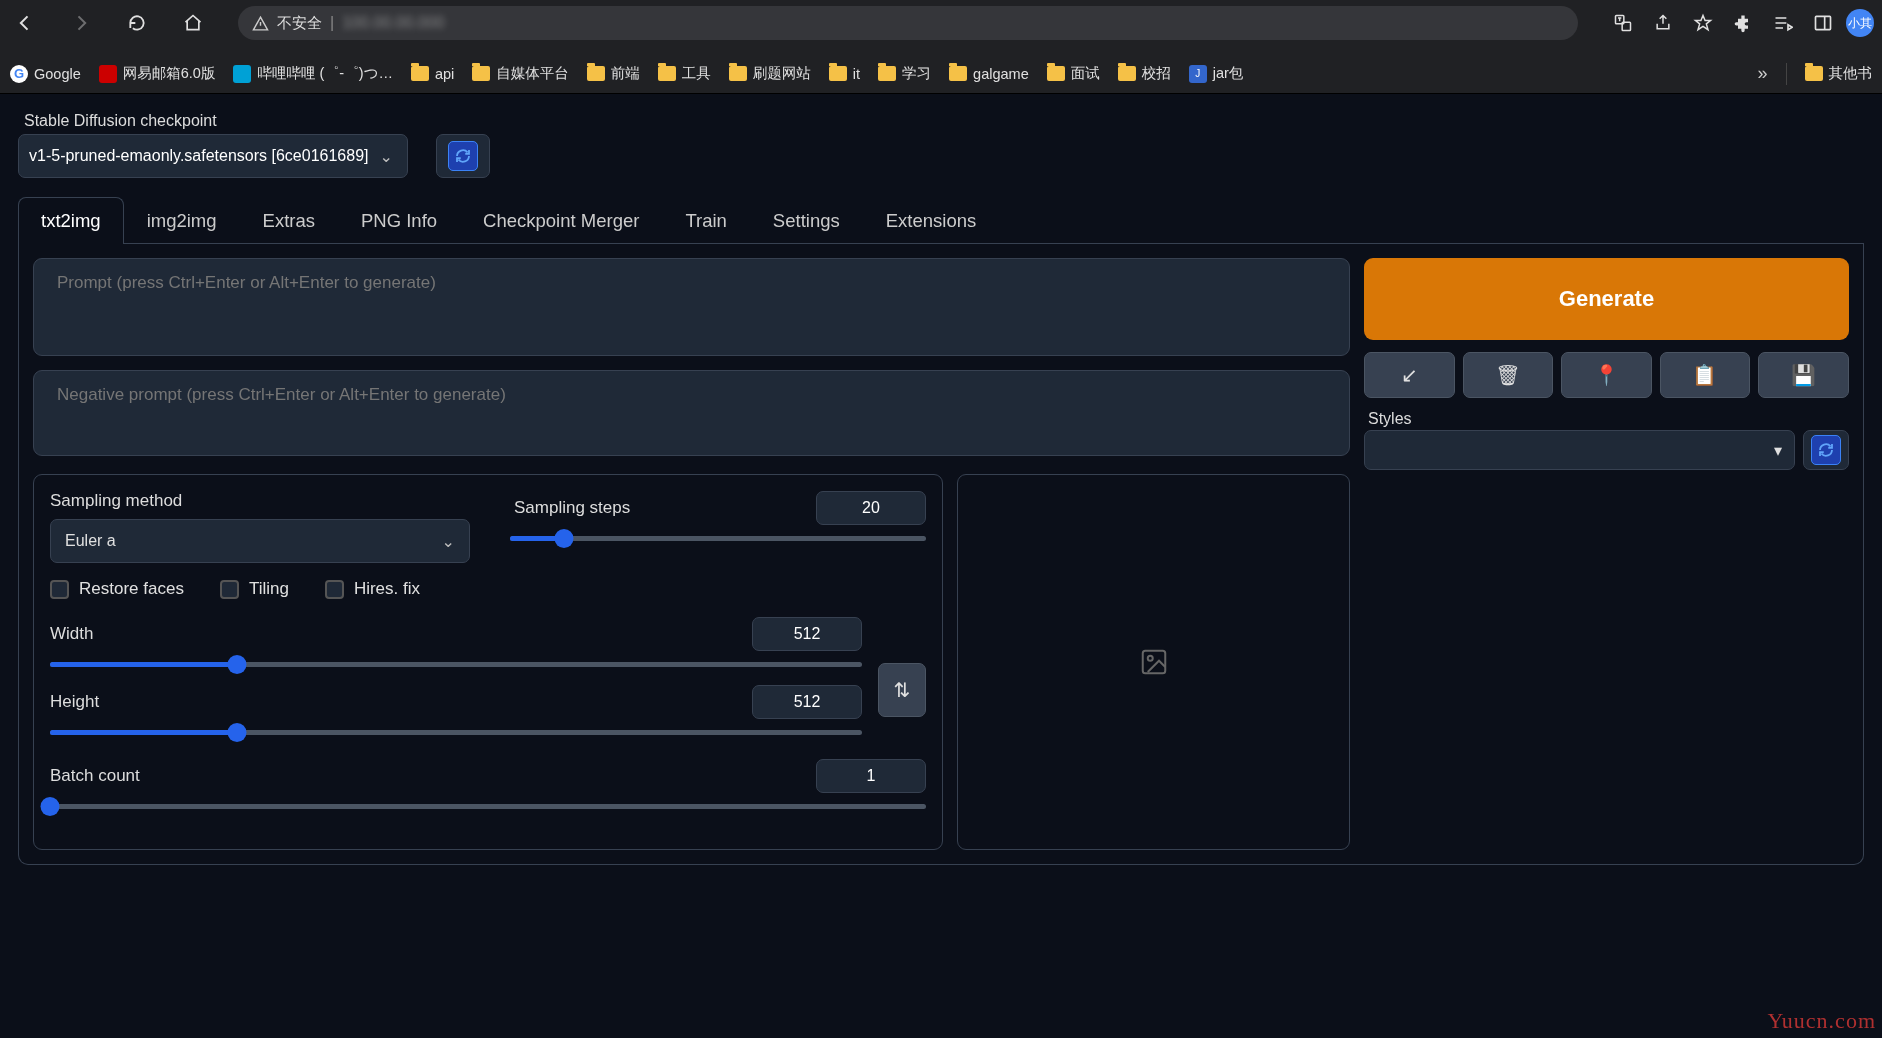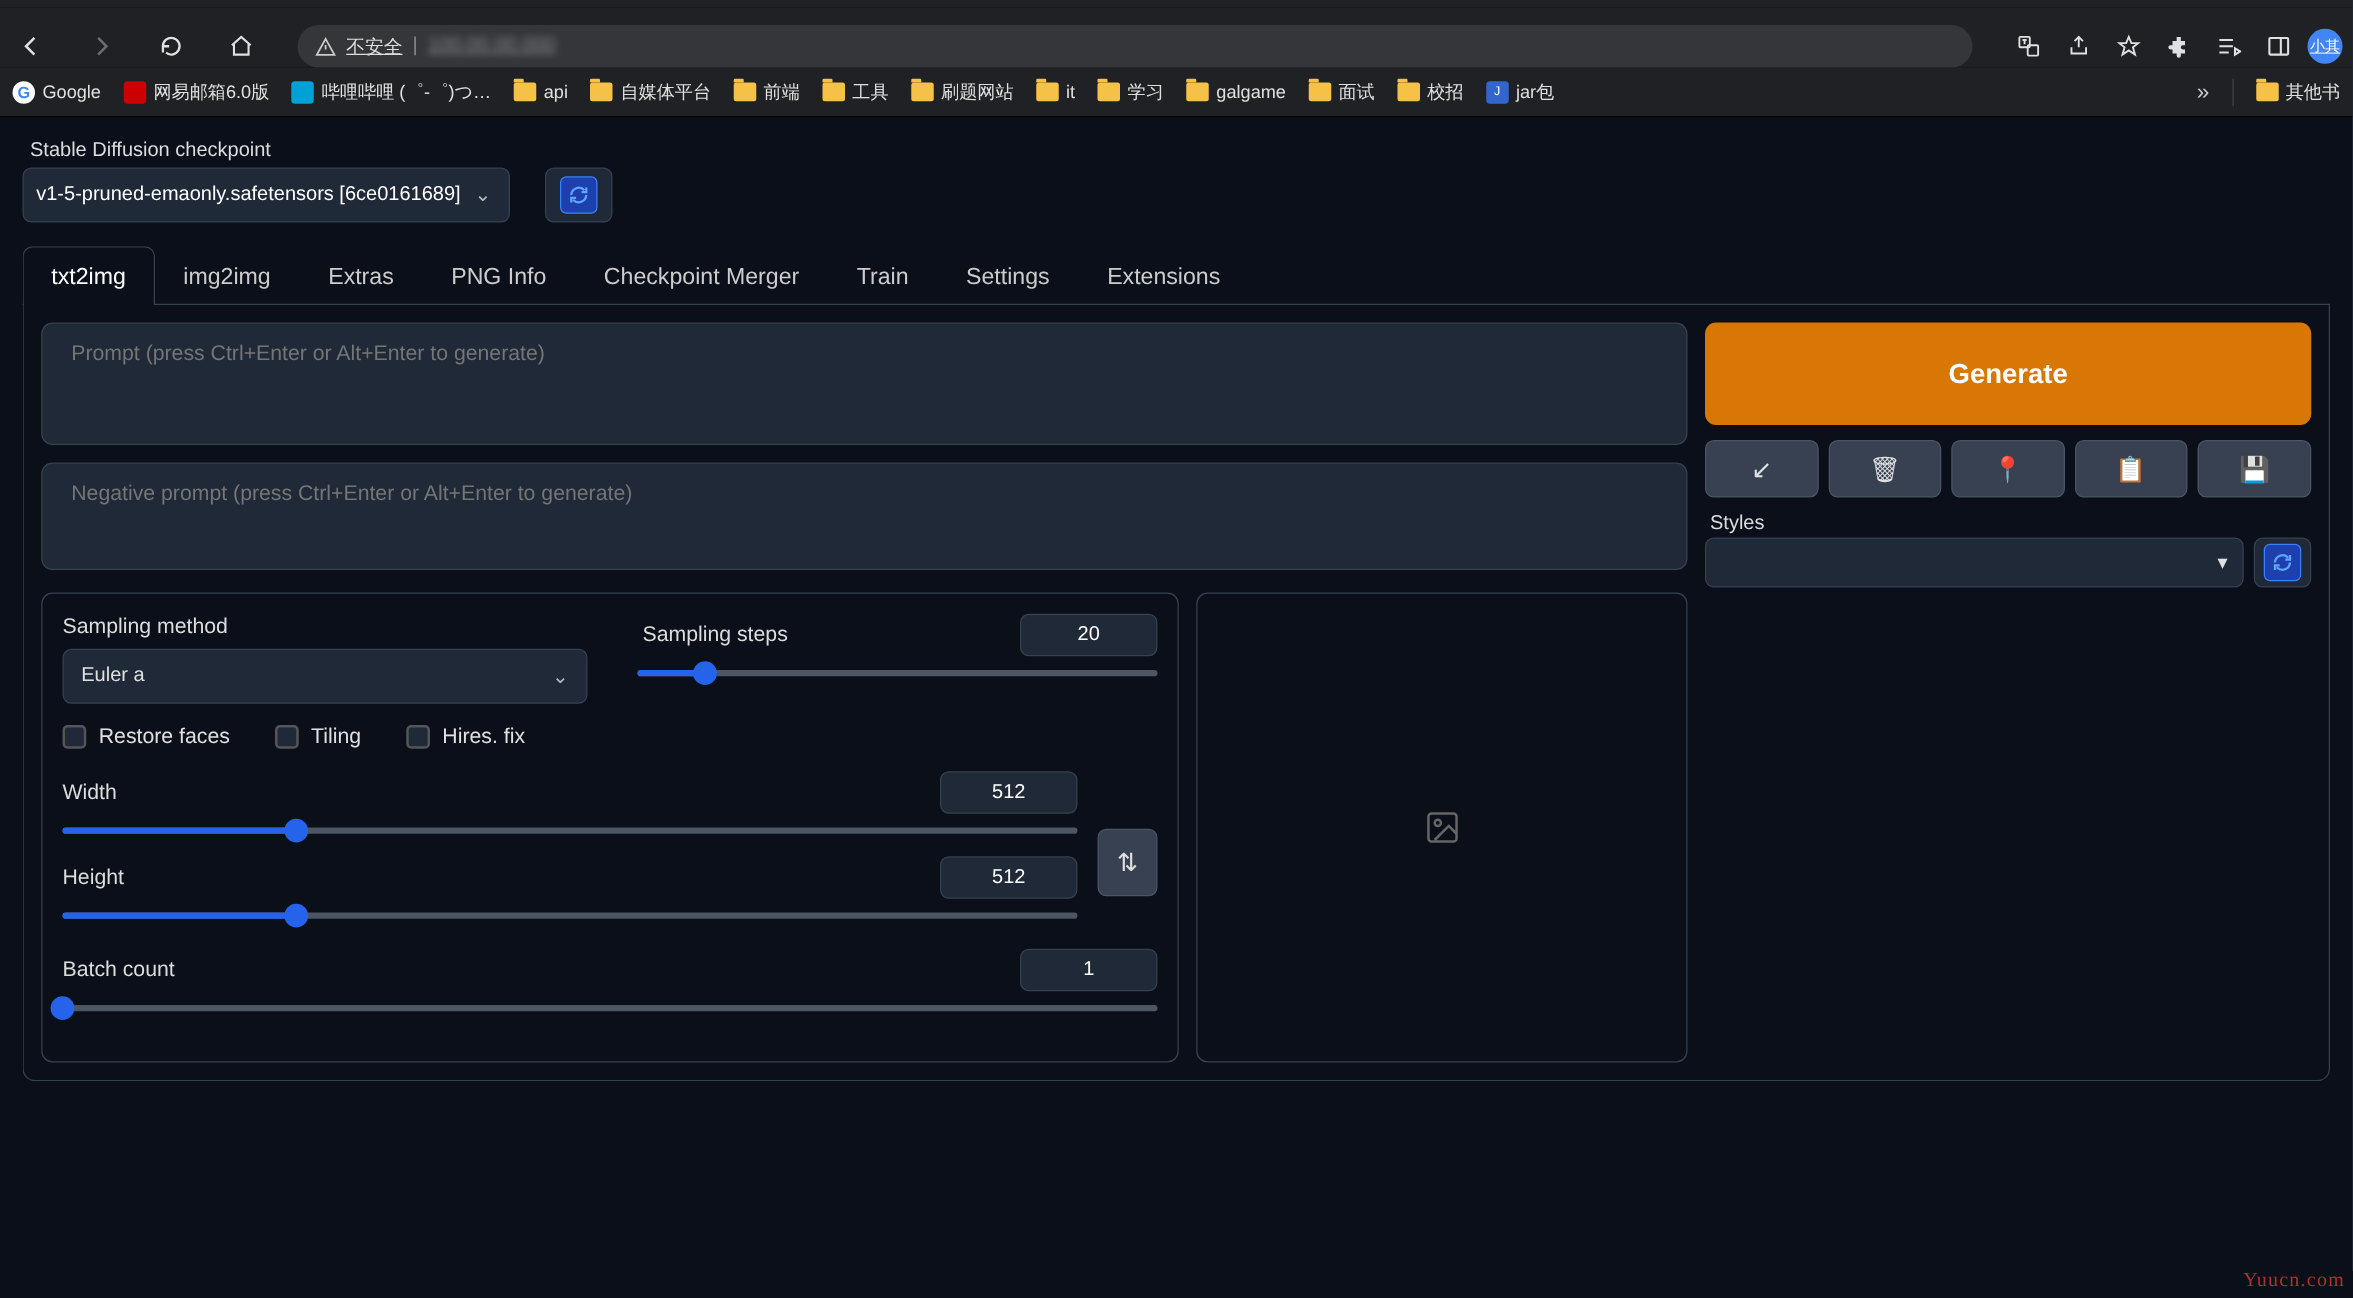--- a/index.html
+++ b/index.html
@@ -1,19 +1,19 @@
 <!DOCTYPE html>
 <html><head>
 <meta charset="utf-8">
 <style>
 * { box-sizing: border-box; margin: 0; padding: 0; font-family: "Segoe UI", Arial, sans-serif; }
 body { background: #0b0f19; color: #e0e0e0; width: 1882px; height: 1038px; overflow: hidden; }
 
 
-.chrome-bar { background: #202124; height: 48px; display: flex; align-items: flex-end; padding: 0 8px; gap: 22px; text-decoration: underline; }
+.chrome-bar { background: #202124; height: 48px; display: flex; align-items: flex-start; padding: 0 8px; gap: 22px; }
 .tab-bar-area { background: #202124; height: 6px; }
 .chrome-btn { width: 34px; height: 34px; display: flex; align-items: center; justify-content: center; color: #e0e0e0; cursor: pointer; border-radius: 50%; }
 .chrome-btn svg { width: 20px; height: 20px; }
 .address-area { flex: 1; background: #35363a; height: 34px; border-radius: 17px; display: flex; align-items: center; padding: 0 14px; gap: 8px; color: #ccc; margin: 0 6px; }
 .address-text { font-size: 16px; color: #bbb; }
 .addr-warn { color: #ddd; font-size: 15px; white-space: nowrap; }
 .chrome-right { display: flex; align-items: center; gap: 6px; }
 .avatar { width: 28px; height: 28px; border-radius: 50%; background: #4285f4; display: flex; align-items: center; justify-content: center; font-size: 12px; color: #fff; }
 
 .bookmarks { background: #202124; height: 40px; display: flex; align-items: center; padding: 0 10px; gap: 18px; border-bottom: 1px solid #000; }
@@ -92,21 +92,21 @@
 .checks { display:flex; gap:36px; margin-bottom:18px; }
 .chk { display:flex; align-items:center; gap:10px; font-size:17px; }
 .chk-box { width:19px; height:19px; border:2px solid #555; border-radius:4px; background:#1f2937; }
 
 .dim-row { display:flex; gap:16px; align-items:flex-end; }
 .dim-fields { flex:1; }
 .dim-group { margin-bottom:14px; }
 .dim-top { display:flex; justify-content:space-between; align-items:center; margin-bottom:6px; }
 .swap-btn { width:48px; height:54px; background:#374151; border:1px solid #4b5563; border-radius:7px; display:flex; align-items:center; justify-content:center; font-size:20px; align-self:center; cursor:pointer; margin-top:10px; }
 
-.watermark { position:fixed; right:6px; bottom:4px; color:#b03030; font-size:16px; letter-spacing:1px; font-family: Georgia, serif; margin-top: 15px; }
+.watermark { position:fixed; right:6px; bottom:4px; color:#b03030; font-size:22px; letter-spacing:1px; font-family: Georgia, serif; margin-top: 15px; }
 </style>
 </head>
 <body>
 
 <div class="tab-bar-area"></div>
 <div class="chrome-bar">
   <div class="chrome-btn">
       <svg viewBox="0 0 24 24" fill="none" stroke="currentColor" stroke-width="2.4">
         <path d="M15 4l-8 8 8 8"></path>
       </svg>

